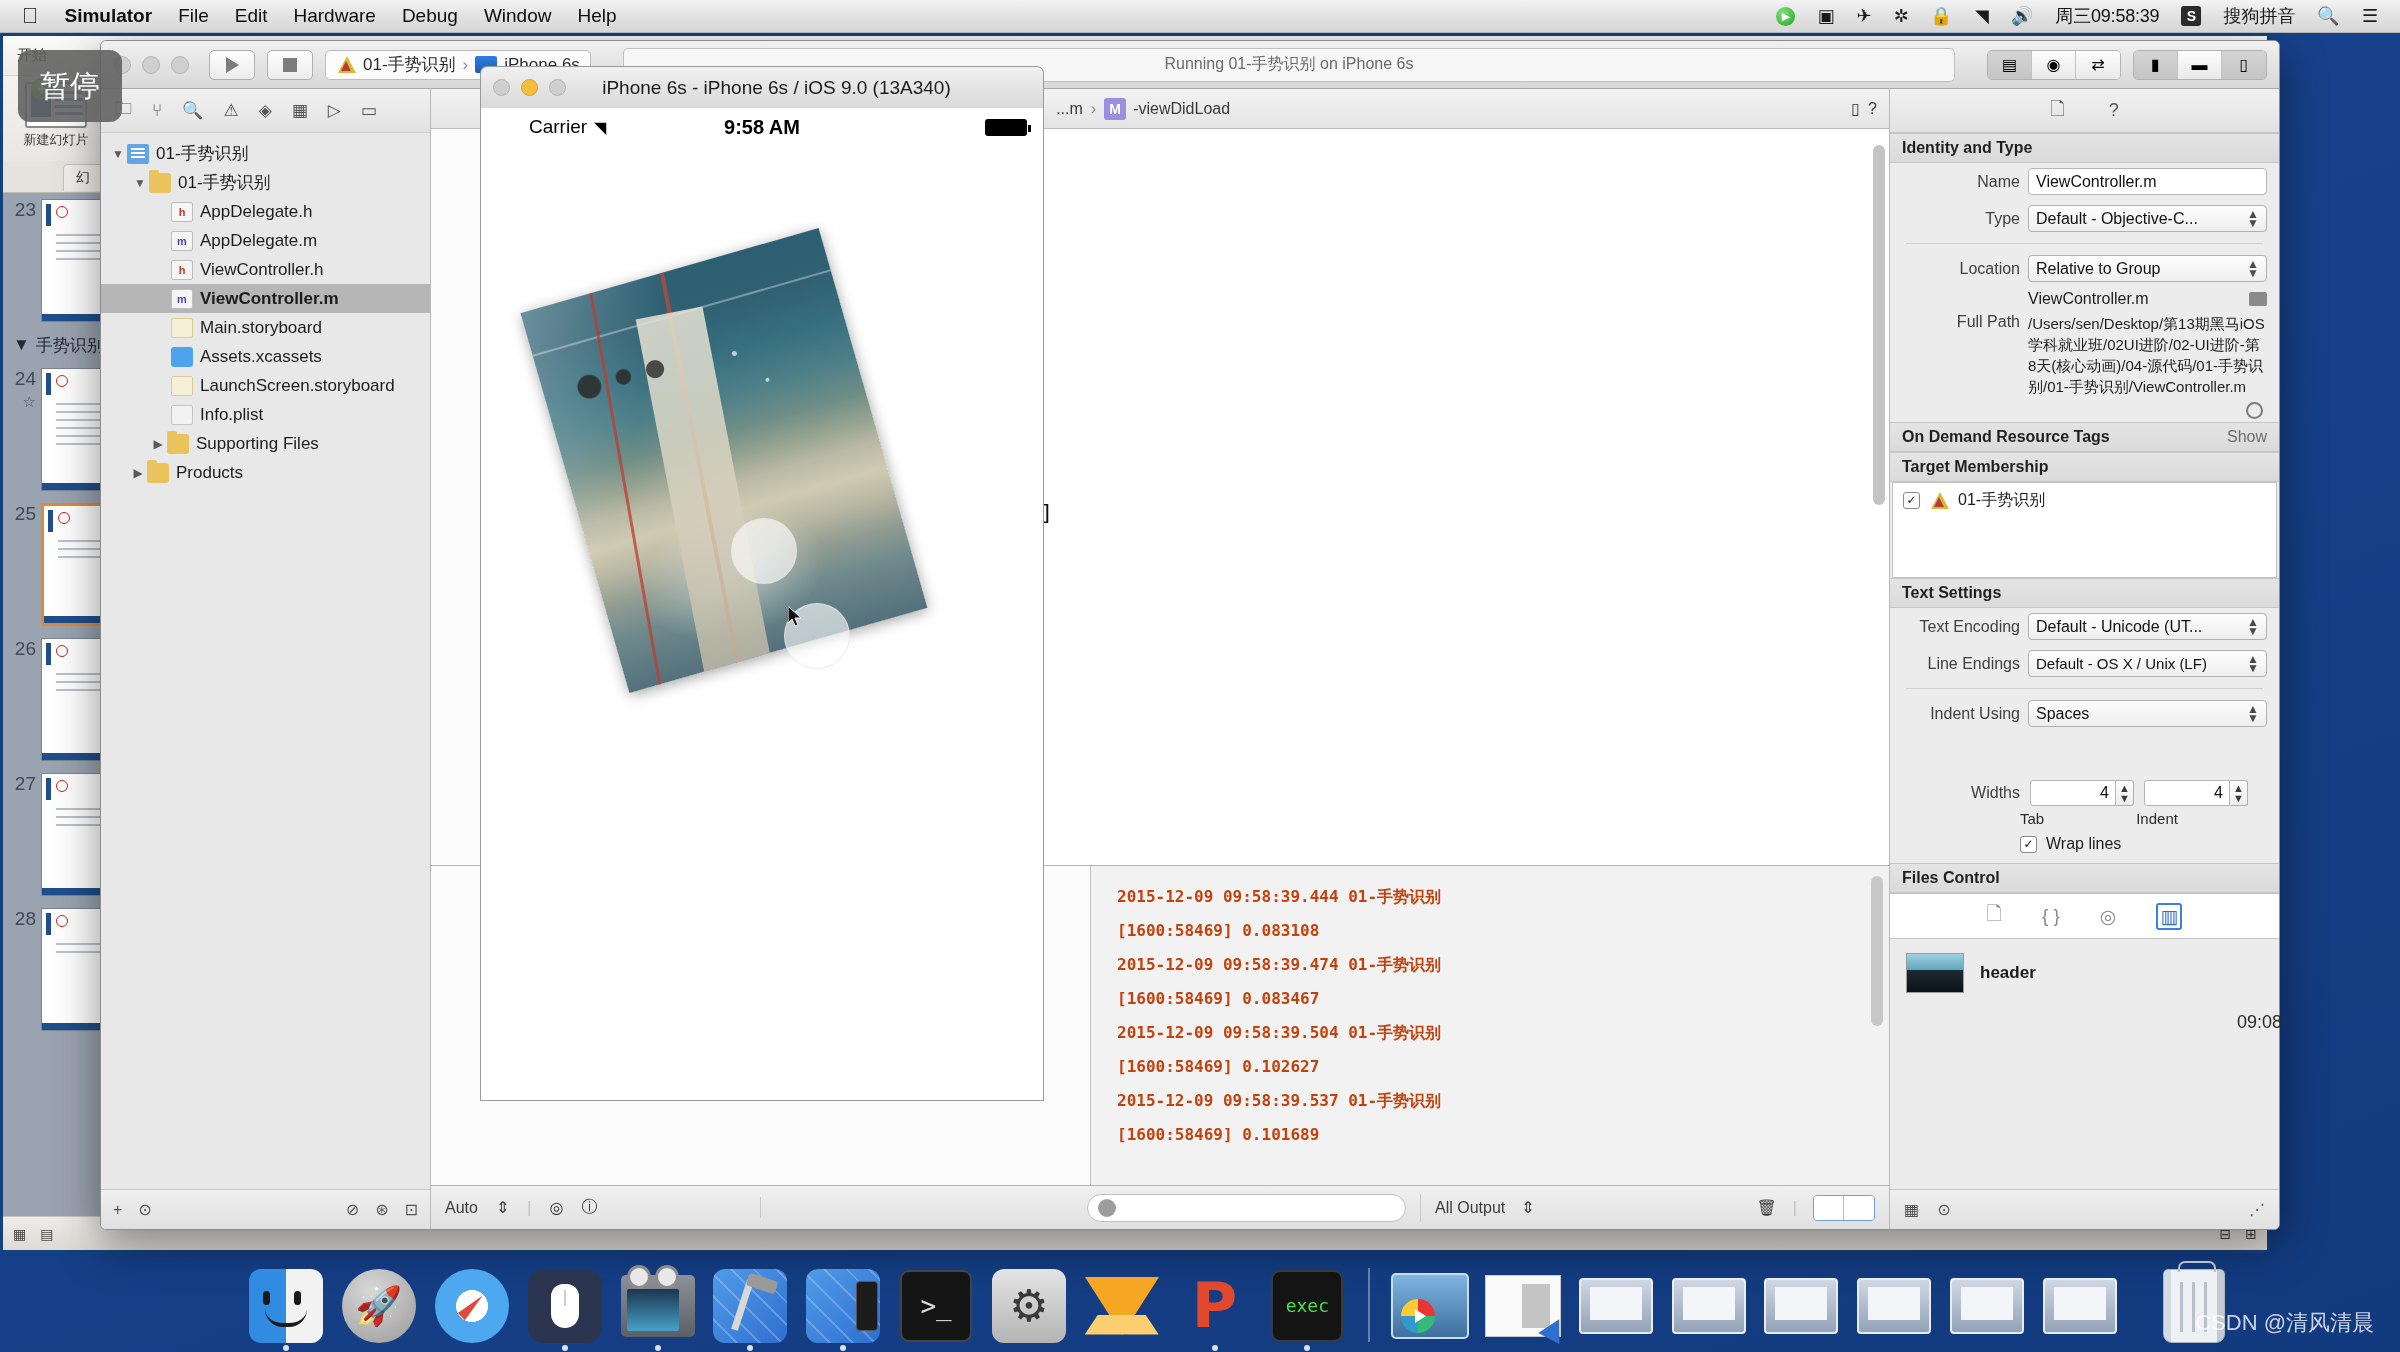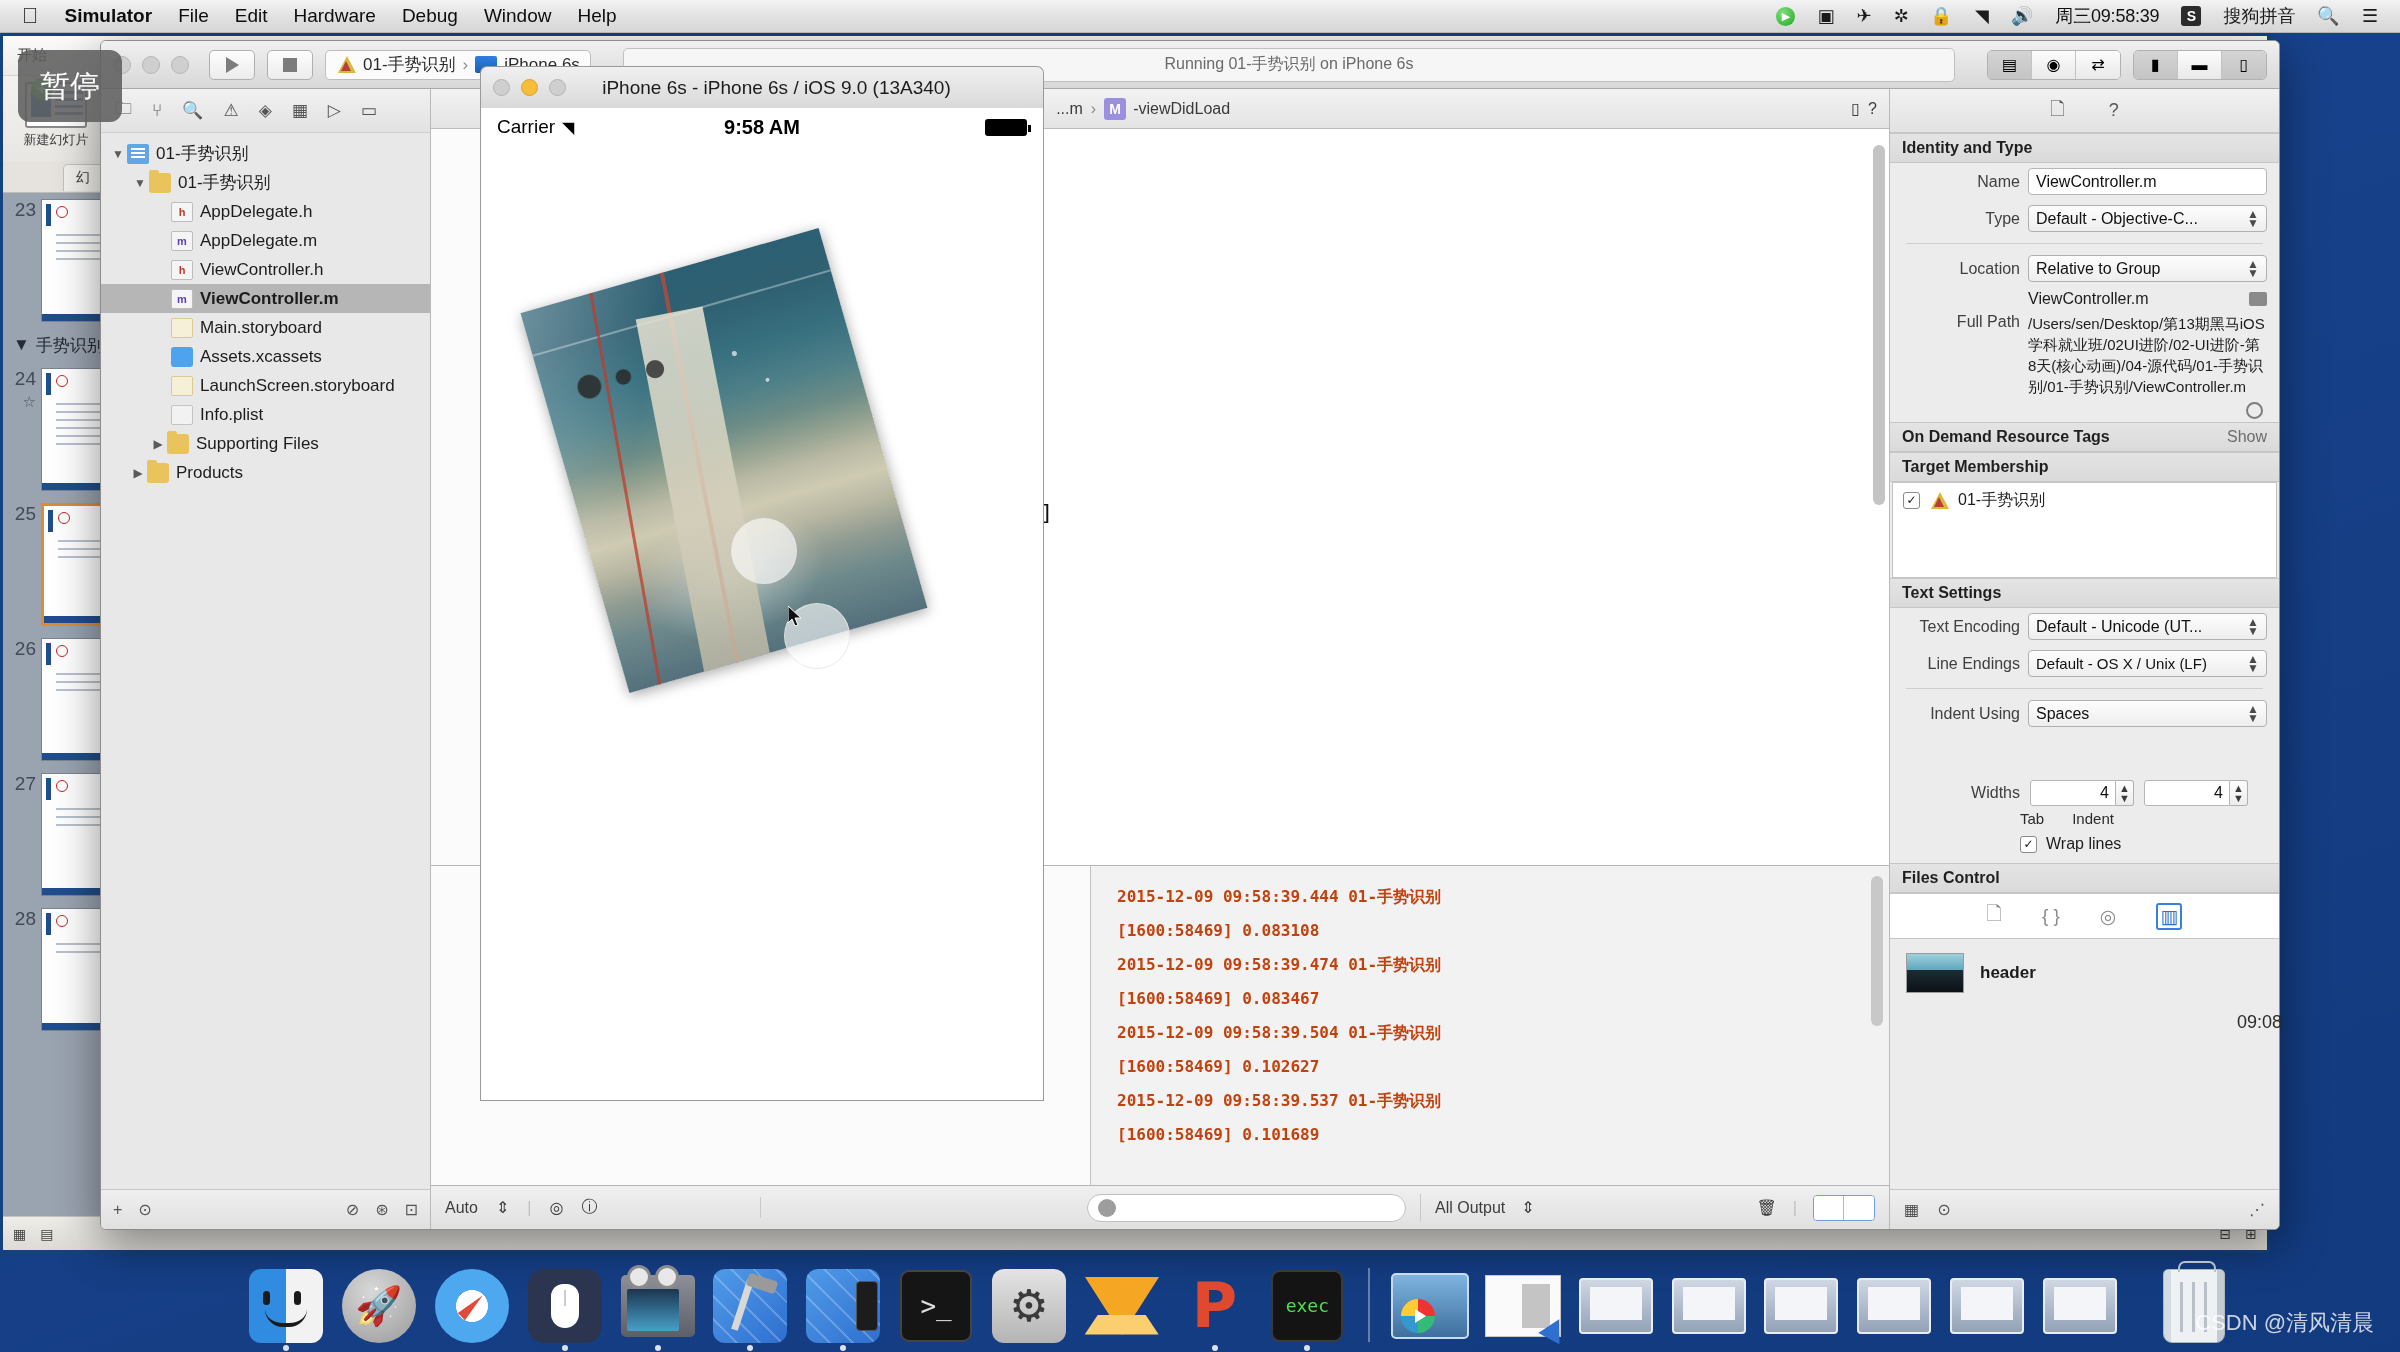--- a/index.html
+++ b/index.html
@@ -182,42 +182,42 @@
   .folder-ic{width:18px;height:14px;background:#8a8a8a;border-radius:2px;}
   .arrow-ic{width:17px;height:17px;border:2px solid #7d7d7d;border-radius:50%;}
   .tm-list{background:#fff;border:1px solid #c4c4c4;margin:0 2px;height:96px;}
   .tm-item{display:flex;align-items:center;gap:9px;padding:7px 10px;font-size:16px;color:#1c1c1c;}
   .cbx{width:17px;height:17px;border:1px solid #8a8a8a;border-radius:3px;background:#fff;font-size:12px;line-height:15px;text-align:center;color:#111;}
   .sep{height:1px;background:#cfcfcf;margin:6px 16px;}
   .widths{display:flex;align-items:center;gap:10px;padding:4px 12px;margin-top:44px;}
   .stepper{display:flex;align-items:center;}
   .stepbox{width:86px;height:26px;border:1px solid #b6b6b6;border-radius:3px 0 0 3px;background:#fff;font-size:16px;text-align:right;padding:0 6px;line-height:24px;color:#111;}
   .steparr{width:18px;height:26px;border:1px solid #b0b0b0;border-left:none;border-radius:0 3px 3px 0;background:linear-gradient(to bottom,#fdfdfd,#ededed);font-size:11px;line-height:10px;text-align:center;color:#3a3a3a;padding-top:2px;}
-  .wlab{display:flex;padding:0 12px 6px 130px;gap:28px;font-size:15px;color:#2a2a2a;}
+  .wlab{display:flex;padding:0 12px 6px 130px;gap:92px;font-size:15px;color:#2a2a2a;}
   .wrapline{display:flex;align-items:center;gap:9px;padding:2px 12px 10px 130px;font-size:16px;color:#1c1c1c;}
   .sc-tools{height:46px;background:#fff;border-top:1px solid #c6c6c6;border-bottom:1px solid #c6c6c6;display:flex;align-items:center;justify-content:center;gap:40px;}
   .sc-tools .ti{font-size:19px;color:#8b8b8b;}
   .sc-tools .ti.sel{color:#2f6fd0;border:2px solid #3d7fe0;border-radius:3px;padding:0 2px;}
   .lib-list{flex:1;background:#ececec;padding:14px 0 0 0;}
   .lib-item{display:flex;align-items:center;gap:16px;padding:0 16px;}
   .lib-thumb{width:58px;height:40px;border:1px solid #9c9c9c;
     background:linear-gradient(to bottom,#9fd0de 0%,#5fa8bc 42%,#1d2b33 43%,#0b1217 100%);}
   .lib-name{font-size:17px;font-weight:bold;color:#1c1c1c;}
   .util-foot{height:40px;border-top:1px solid #c6c6c6;background:linear-gradient(to bottom,#efefef,#e0e0e0);display:flex;align-items:center;padding:0 14px;gap:18px;font-size:16px;color:#555;}
 
   
   .sim{position:absolute;left:480px;top:66px;width:564px;height:1035px;z-index:200;}
   .sim-title{height:42px;background:linear-gradient(to bottom,#f0f0f0,#d9d9d9);border:1px solid #9a9a9a;border-bottom:none;
     border-radius:7px 7px 0 0;display:flex;align-items:center;padding:0 12px;gap:11px;}
   .sim-title .tl2{width:17px;height:17px;border-radius:50%;background:#cfcfcf;border:1px solid #b4b4b4;}
   .sim-title .tl2.y{background:#f6bd3b;border-color:#d9a32c;}
   .sim-title .ttxt{flex:1;text-align:center;font-size:19px;color:#1c1c1c;margin-right:55px;}
   .sim-screen{height:993px;background:#fff;border:1px solid #9a9a9a;border-top:none;overflow:hidden;position:relative;}
   .sim-status{height:38px;display:flex;align-items:center;padding:0 16px;font-size:19px;color:#000;font-weight:bold;}
-  .sim-status .carrier{display:flex;align-items:center;gap:7px;font-weight:normal;font-size:19px;}
+  .sim-status .carrier{display:flex;align-items:center;gap:7px;font-weight:normal;font-size:19px;margin-left:32px;}
   .wifi{font-size:16px;}
   .sim-status .time{position:absolute;left:0;right:0;text-align:center;font-size:20px;font-weight:bold;pointer-events:none;}
   .sim-status .batt{margin-left:auto;width:42px;height:17px;border:2px solid #000;border-radius:3px;background:#000;position:relative;}
   .sim-status .batt:after{content:"";position:absolute;right:-6px;top:4px;width:3px;height:7px;background:#000;}
   .photo{position:absolute;left:88px;top:155px;width:310px;height:395px;
     transform:rotate(-16deg);
     background:
       radial-gradient(ellipse 50% 26% at 42% 78%, rgba(255,255,255,.45), transparent 62%),
       linear-gradient(118deg, rgba(255,255,255,.30) 0%, rgba(255,255,255,0) 30%),
       linear-gradient(to bottom,

